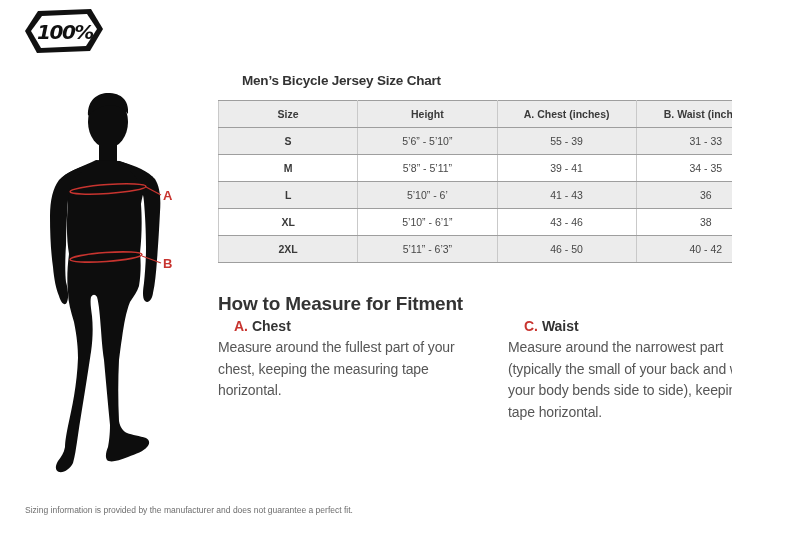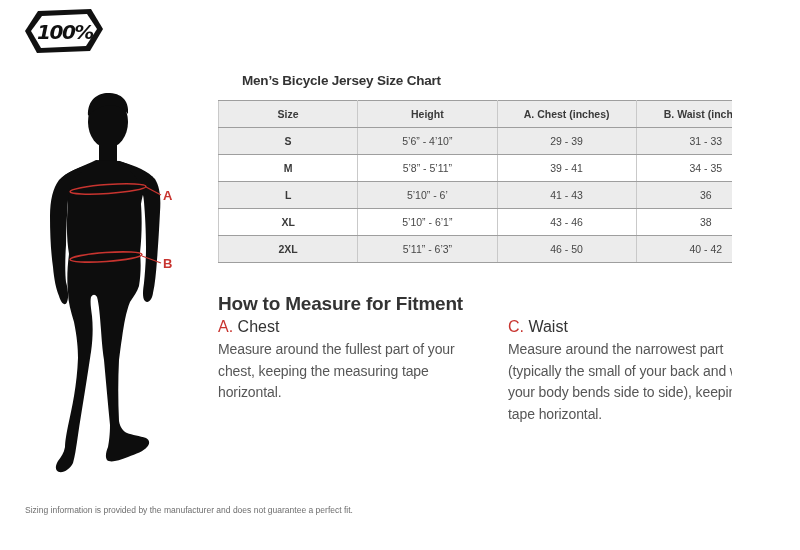--- a/index.html
+++ b/index.html
@@ -45,21 +45,21 @@
   table.size-chart td.size-col { font-weight: bold; color: #3a3a3a; }
 
   .measure-heading {
     position: absolute; left: 218px; top: 293px;
     font-size: 19px; font-weight: bold; color: #333333;
     letter-spacing: -0.2px;
   }
   .measure-item { position: absolute; top: 318px; }
   .measure-item.chest { left: 218px; width: 262px; }
   .measure-item.waist { left: 508px; width: 266px; }
-  .mi-head { font-size: 16px; font-weight: normal; color: #333333; margin-bottom: 3px; }
+  .mi-head { font-size: 14px; font-weight: bold; color: #333333; margin-bottom: 3px; margin-left: 16px; }
   .mi-key { color: #c8342f; }
   .mi-desc { font-size: 14px; color: #565656; line-height: 1.55; letter-spacing: -0.1px; }
 
   .footer {
     position: absolute; left: 25px; top: 504px;
     font-size: 8.5px; color: #6e6e6e; line-height: 1.55;
   }
 </style>
 </head>
 <body>
@@ -164,22 +164,22 @@
       <tr>
         <th>Size</th>
         <th>Height</th>
         <th>A. Chest (inches)</th>
         <th>B. Waist (inches)</th>
       </tr>
     </thead>
     <tbody>
       <tr>
         <td class="size-col">S</td>
-        <td>5’6” - 4’10”</td>
-        <td>29 - 39</td>
+        <td>5’6” - 5’10”</td>
+        <td>55 - 39</td>
         <td>31 - 33</td>
       </tr>
       <tr>
         <td class="size-col">M</td>
         <td>5’8” - 5’11”</td>
         <td>39 - 41</td>
         <td>34 - 35</td>
       </tr>
       <tr>
         <td class="size-col">L</td>

